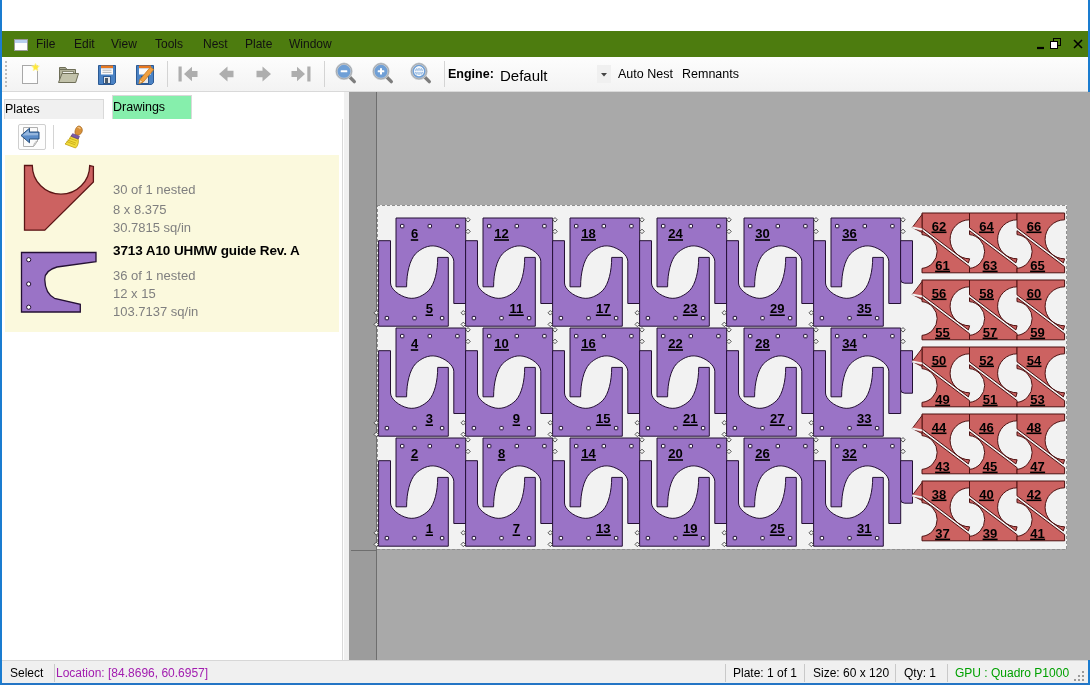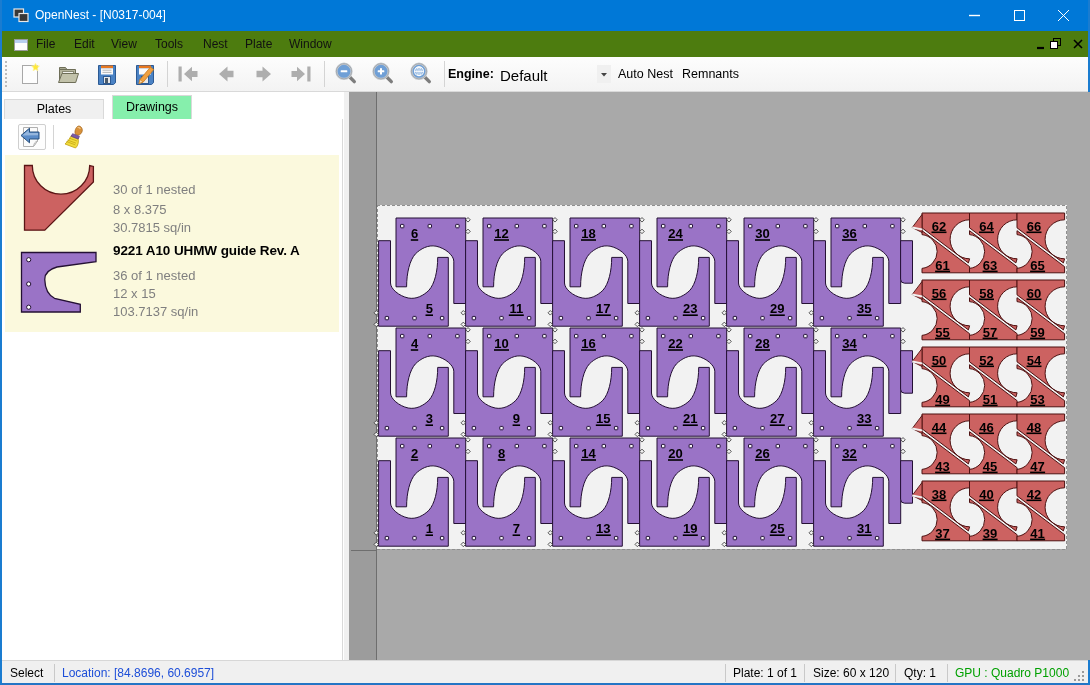--- a/index.html
+++ b/index.html
@@ -15,21 +15,21 @@
 #menubar span { position:absolute; top:6px; }
 #mdiic { position:absolute; left:11px; top:5px; }
 .mdib { position:absolute; top:6px; }
 #toolbar { left:0; top:57px; width:100%; height:35px;
   background:linear-gradient(#fdfdfd,#f3f3f3); border-bottom:1px solid #d9d9d9; }
 #toolbar .ic { position:absolute; top:5px; }
 .tsep { position:absolute; top:4px; width:1px; height:26px; background:#d4d4d4; }
 .grip { position:absolute; left:3px; top:4px; width:2px; height:26px;
   background:repeating-linear-gradient(#bbb 0 2px, transparent 2px 4px); }
 #tabstrip { left:0; top:92px; width:347px; height:27px; background:#fff; }
-.tab { position:absolute; font-size:12.5px; text-align:center; }
+.tab { position:absolute; font-size:12.5px; text-align:left; }
 #tab1 { left:2px; top:7px; width:100px; height:20px; background:#f0f0f0;
   border:1px solid #d9d9d9; border-bottom:none; line-height:19px; }
 #tab2 { left:110px; top:3px; width:80px; height:24px; background:#86efac;
   border:1px solid #d9d9d9; border-bottom:none; line-height:22px; }
 #panel { left:0; top:119px; width:341px; height:541px; background:#fff;
   border-right:1px solid #d9d9d9; }
 #paneltb { position:absolute; left:0; top:0; width:100%; height:33px; }
 .pbtn { position:absolute; top:5px; width:28px; height:26px; border:1px solid #cfcfcf;
   border-radius:2px; background:#fdfdfd; }
 #vsep { position:absolute; left:51px; top:6px; width:1px; height:24px; background:#d4d4d4; }
@@ -39,44 +39,20 @@
 .igray { position:absolute; left:108px; font-size:13px; color:#7f7f7f; }
 #statusbar { left:0; top:660px; width:100%; height:24px; background:#f0f0f0;
   border-top:1px solid #d7d7d7; font-size:12px; color:#000; }
 #statusbar span { position:absolute; top:5px; }
 .ssep { position:absolute; top:3px; width:1px; height:18px; background:#c9c9c9; }
 #bluebottom { left:0; top:683px; width:100%; height:2px; background:#2475c5; }
 </style></head>
 <body>
 <div id="win">
 
-<div class="abs" id="titlebar">
-  <span id="appic">
-        <svg width="16" height="16" viewBox="0 0 16 16">
-<rect x="1" y="2" width="9.5" height="8" fill="#383838" stroke="#e8e8e8" stroke-width="1.2"></rect>
-<rect x="6" y="6.5" width="9" height="8" fill="#383838" stroke="#e8e8e8" stroke-width="1.2"></rect>
-</svg>
-      </span>
-  <span class="title">OpenNest - [N0317-004]</span>
-  <div class="winbtn" style="right:91px">
-        <svg width="45" height="31">
-          <line x1="17" y1="15.5" x2="28" y2="15.5" stroke="#fff" stroke-width="1.4"></line>
-        </svg>
-      </div>
-  <div class="winbtn" style="right:46px">
-        <svg width="45" height="31">
-          <rect x="17.5" y="10.5" width="10" height="10" fill="none" stroke="#fff"></rect>
-        </svg>
-      </div>
-  <div class="winbtn" style="right:2px">
-        <svg width="45" height="31">
-          <path d="M17,10 L28,21 M28,10 L17,21" stroke="#fff"></path>
-        </svg>
-      </div>
-</div>
 
 <div class="abs" id="menubar">
   <span id="mdiic">
         <svg width="16" height="16" viewBox="0 0 16 16">
 <rect x="1.5" y="2.5" width="13" height="11" fill="#fdfdfd" stroke="#9a9a9a"></rect>
 <rect x="2" y="3" width="12" height="3" fill="#b8cff0"></rect>
 </svg>
       </span>
   <span style="left:34px">File</span>
   <span style="left:72px">Edit</span>
@@ -237,21 +213,21 @@
     </div>
     <div class="item" style="top:82px">
       <svg width="80" height="66" viewBox="0 0 80 66" style="position:absolute;left:14px;top:13px">
 <g transform="translate(2,2)">
 <path d="M0.5,0.5 H75 V9.6 L36,15 C27,17.5 23.5,22.5 23.8,28 C24,36 26.5,42.5 33.5,46.3 L59.3,52.3 V60 H0.5 Z" fill="#9a73c6" stroke="#241034" stroke-width="1.3"></path>
 <circle cx="7.7" cy="7.7" r="2.1" fill="#fff" stroke="#241034" stroke-width="1"></circle>
 <circle cx="7.7" cy="32" r="2.1" fill="#fff" stroke="#241034" stroke-width="1"></circle>
 <circle cx="7.7" cy="55.2" r="2.1" fill="#fff" stroke="#241034" stroke-width="1"></circle>
 </g>
 </svg>
-      <div class="ititle" style="top:6px">9221 A10 UHMW guide Rev. A</div>
+      <div class="ititle" style="top:6px">3713 A10 UHMW guide Rev. A</div>
       <div class="igray" style="top:31px">36 of 1 nested</div>
       <div class="igray" style="top:49px">12 x 15</div>
       <div class="igray" style="top:67px">103.7137 sq/in</div>
     </div>
   </div>
 </div>
 
 <div class="abs" style="left:342px;top:92px;width:5px;height:568px;background:#f0f0f0"></div>
 <svg width="742" height="568" viewBox="0 0 742 568" style="position:absolute;left:347px;top:92px" shape-rendering="crispEdges">
 <rect x="0" y="0" width="742" height="568" fill="#a9a9a9"></rect>
@@ -459,21 +435,21 @@
 <line x1="677.5" y1="408.3" x2="692.5" y2="408.3" stroke="#000" stroke-width="1.6"></line>
 <text x="688.6" y="445.6" font-size="13">41</text>
 <line x1="681.1" y1="447.4" x2="696.1" y2="447.4" stroke="#000" stroke-width="1.6"></line>
 </g>
       </g>
     </svg>
 
 <div class="abs" id="statusbar">
   <span style="left:8px;font-weight:normal">Select</span>
   <div class="ssep" style="left:52px"></div>
-  <span style="left:60px;color:#1d4ed8">Location: [84.8696, 60.6957]</span>
+  <span style="left:54px;color:#a21caf">Location: [84.8696, 60.6957]</span>
   <div class="ssep" style="left:723px"></div>
   <span style="left:731px">Plate: 1 of 1</span>
   <div class="ssep" style="left:802px"></div>
   <span style="left:811px">Size: 60 x 120</span>
   <div class="ssep" style="left:893px"></div>
   <span style="left:902px">Qty: 1</span>
   <div class="ssep" style="left:945px"></div>
   <span style="left:953px;color:#00a000">GPU : Quadro P1000</span>
   <svg style="position:absolute;right:2px;top:8px" width="14" height="14">
     <g fill="#9a9a9a">

